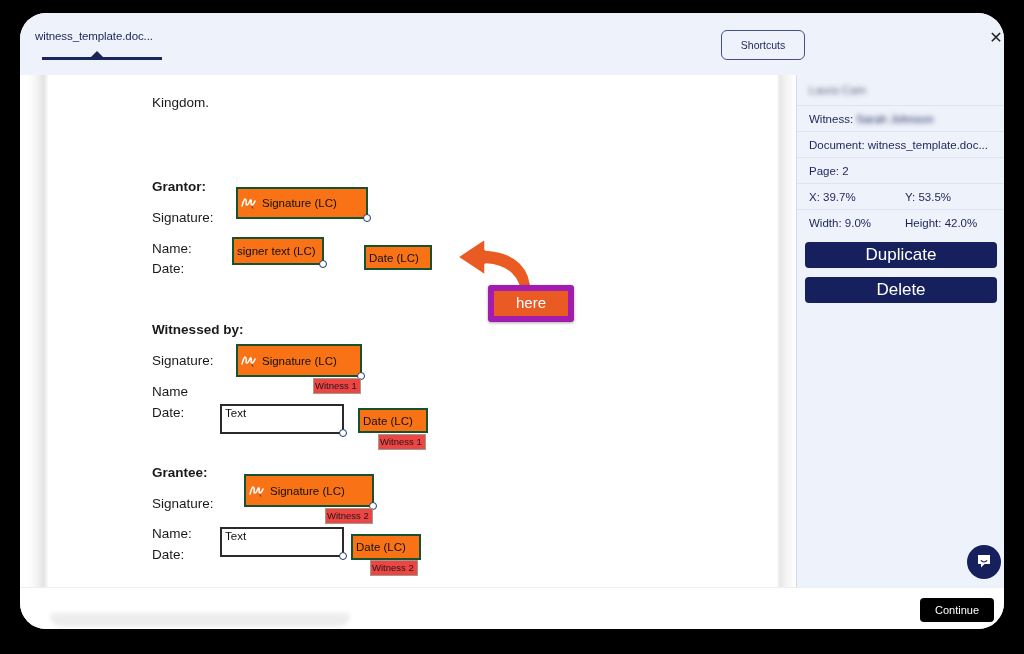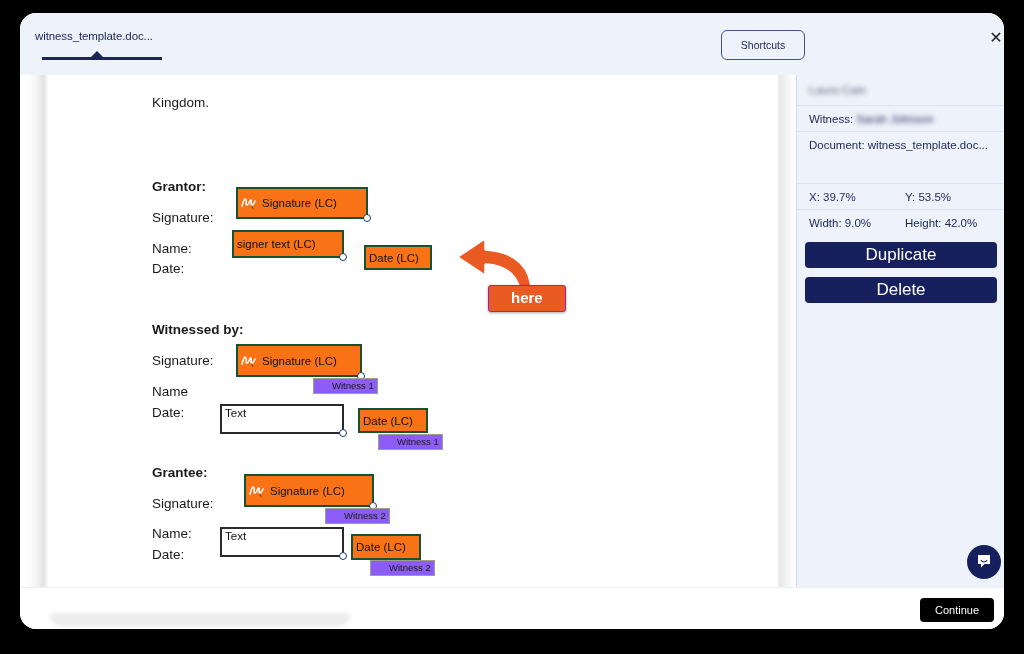--- a/index.html
+++ b/index.html
@@ -10,21 +10,21 @@
     font-family: "Liberation Sans", sans-serif;
     overflow: hidden;
   }
 
   
   #app-window {
     position: absolute;
     left: 20px; top: 13px;
     width: 984px; height: 616px;
     background: #ffffff;
-    border-radius: 16px;
+    border-radius: 26px;
     overflow: hidden;
     box-shadow: 0 2px 10px rgba(0,0,0,.35);
   }
 
   
   #top-bar {
     position: absolute; left: 0; top: 0;
     width: 984px; height: 62px;
     background: #eef2fa;
   }
@@ -143,46 +143,46 @@
     right: -5px; bottom: -5px;
     background: #ffffff;
     border: 1.5px solid #1b3a6b;
     border-radius: 50%;
     cursor: nwse-resize;
   }
 
   
   .recipient-tag {
     position: absolute;
-    background: #8b5cf6;
+    background: #ef4444;
     border: 1px solid #9aa08c;
     font-size: 9.5px;
     color: #1a1a1a;
-    padding: 0px 3px 1px 18px;
+    padding: 0px 3px 1px 1px;
     line-height: 13px;
     white-space: nowrap;
     cursor: pointer;
   }
 
   
   #annotation {
     position: absolute;
     left: 424px; top: 214px;
     width: 150px; height: 96px;
     pointer-events: none;
   }
   #here-badge {
     position: absolute;
     left: 44px; top: 58px;
     background: #EA5B24;
-    border: 1px solid #a21caf;
+    border: 6px solid #a21caf;
     border-radius: 3px;
     color: #ffffff;
     font-size: 15px;
-    font-weight: bold;
+    font-weight: normal;
     padding: 3px 22px 5px 22px;
     box-shadow: 0 1px 3px rgba(0,0,0,.35);
     font-family: "Liberation Sans", sans-serif;
   }
 
   
   #sidebar {
     position: absolute; left: 776px; top: 62px;
     width: 208px; height: 512px;
     background: #eef2fa;
@@ -303,21 +303,21 @@
         <span class="sig-glyph">
           <svg width="16" height="14" viewBox="0 0 16 14">
             <path d="M1 10 C3 3, 4 2, 5 4 C6 6, 4 9, 6 9 C8 9, 9 3, 10 4 C11 5, 9 9, 11 9 C12.5 9, 13.5 6, 14 5" stroke="#ffffff" stroke-width="1.5" fill="none" stroke-linecap="round"></path>
             <path d="M10.5 9.5 L12.5 12.5 L11 12.3 Z" fill="#12354f"></path>
           </svg>
         </span>
         <span class="ftext">Signature (LC)</span>
         <span class="handle"></span>
       </div>
 
-      <div class="field blue" style="left:184px; top:155px; width:112px; height:28px;">
+      <div class="field blue" style="left:184px; top:162px; width:92px; height:28px;">
         <span class="ftext">signer text (LC)</span>
         <span class="handle"></span>
       </div>
 
       <div class="field blue" style="left:316px; top:170px; width:68px; height:25px;">
         <span class="ftext">Date (LC)</span>
       </div>
 
       <div class="field blue" style="left:188px; top:269px; width:126px; height:33px;">
         <span class="sig-glyph">
@@ -380,20 +380,24 @@
     <div class="sb-row" style="top:56px;">
       <span>Document:</span>
       <span>witness_template.doc...</span>
     </div>
 
     <div class="sb-row" style="top:30px;">
       <span>Witness:</span>
       <span class="blurred">Sarah Johnson</span>
     </div>
 
+    <div class="sb-row" style="top:82px;">
+      <span>Page:</span>
+      <span>2</span>
+    </div>
 
     <div class="sb-row" style="top:108px;">
       <span>X: 39.7%</span>
       <span class="sb-col2">Y: 53.5%</span>
     </div>
 
     <div class="sb-row" style="top:134px;">
       <span>Width: 9.0%</span>
       <span class="sb-col2">Height: 42.0%</span>
     </div>

